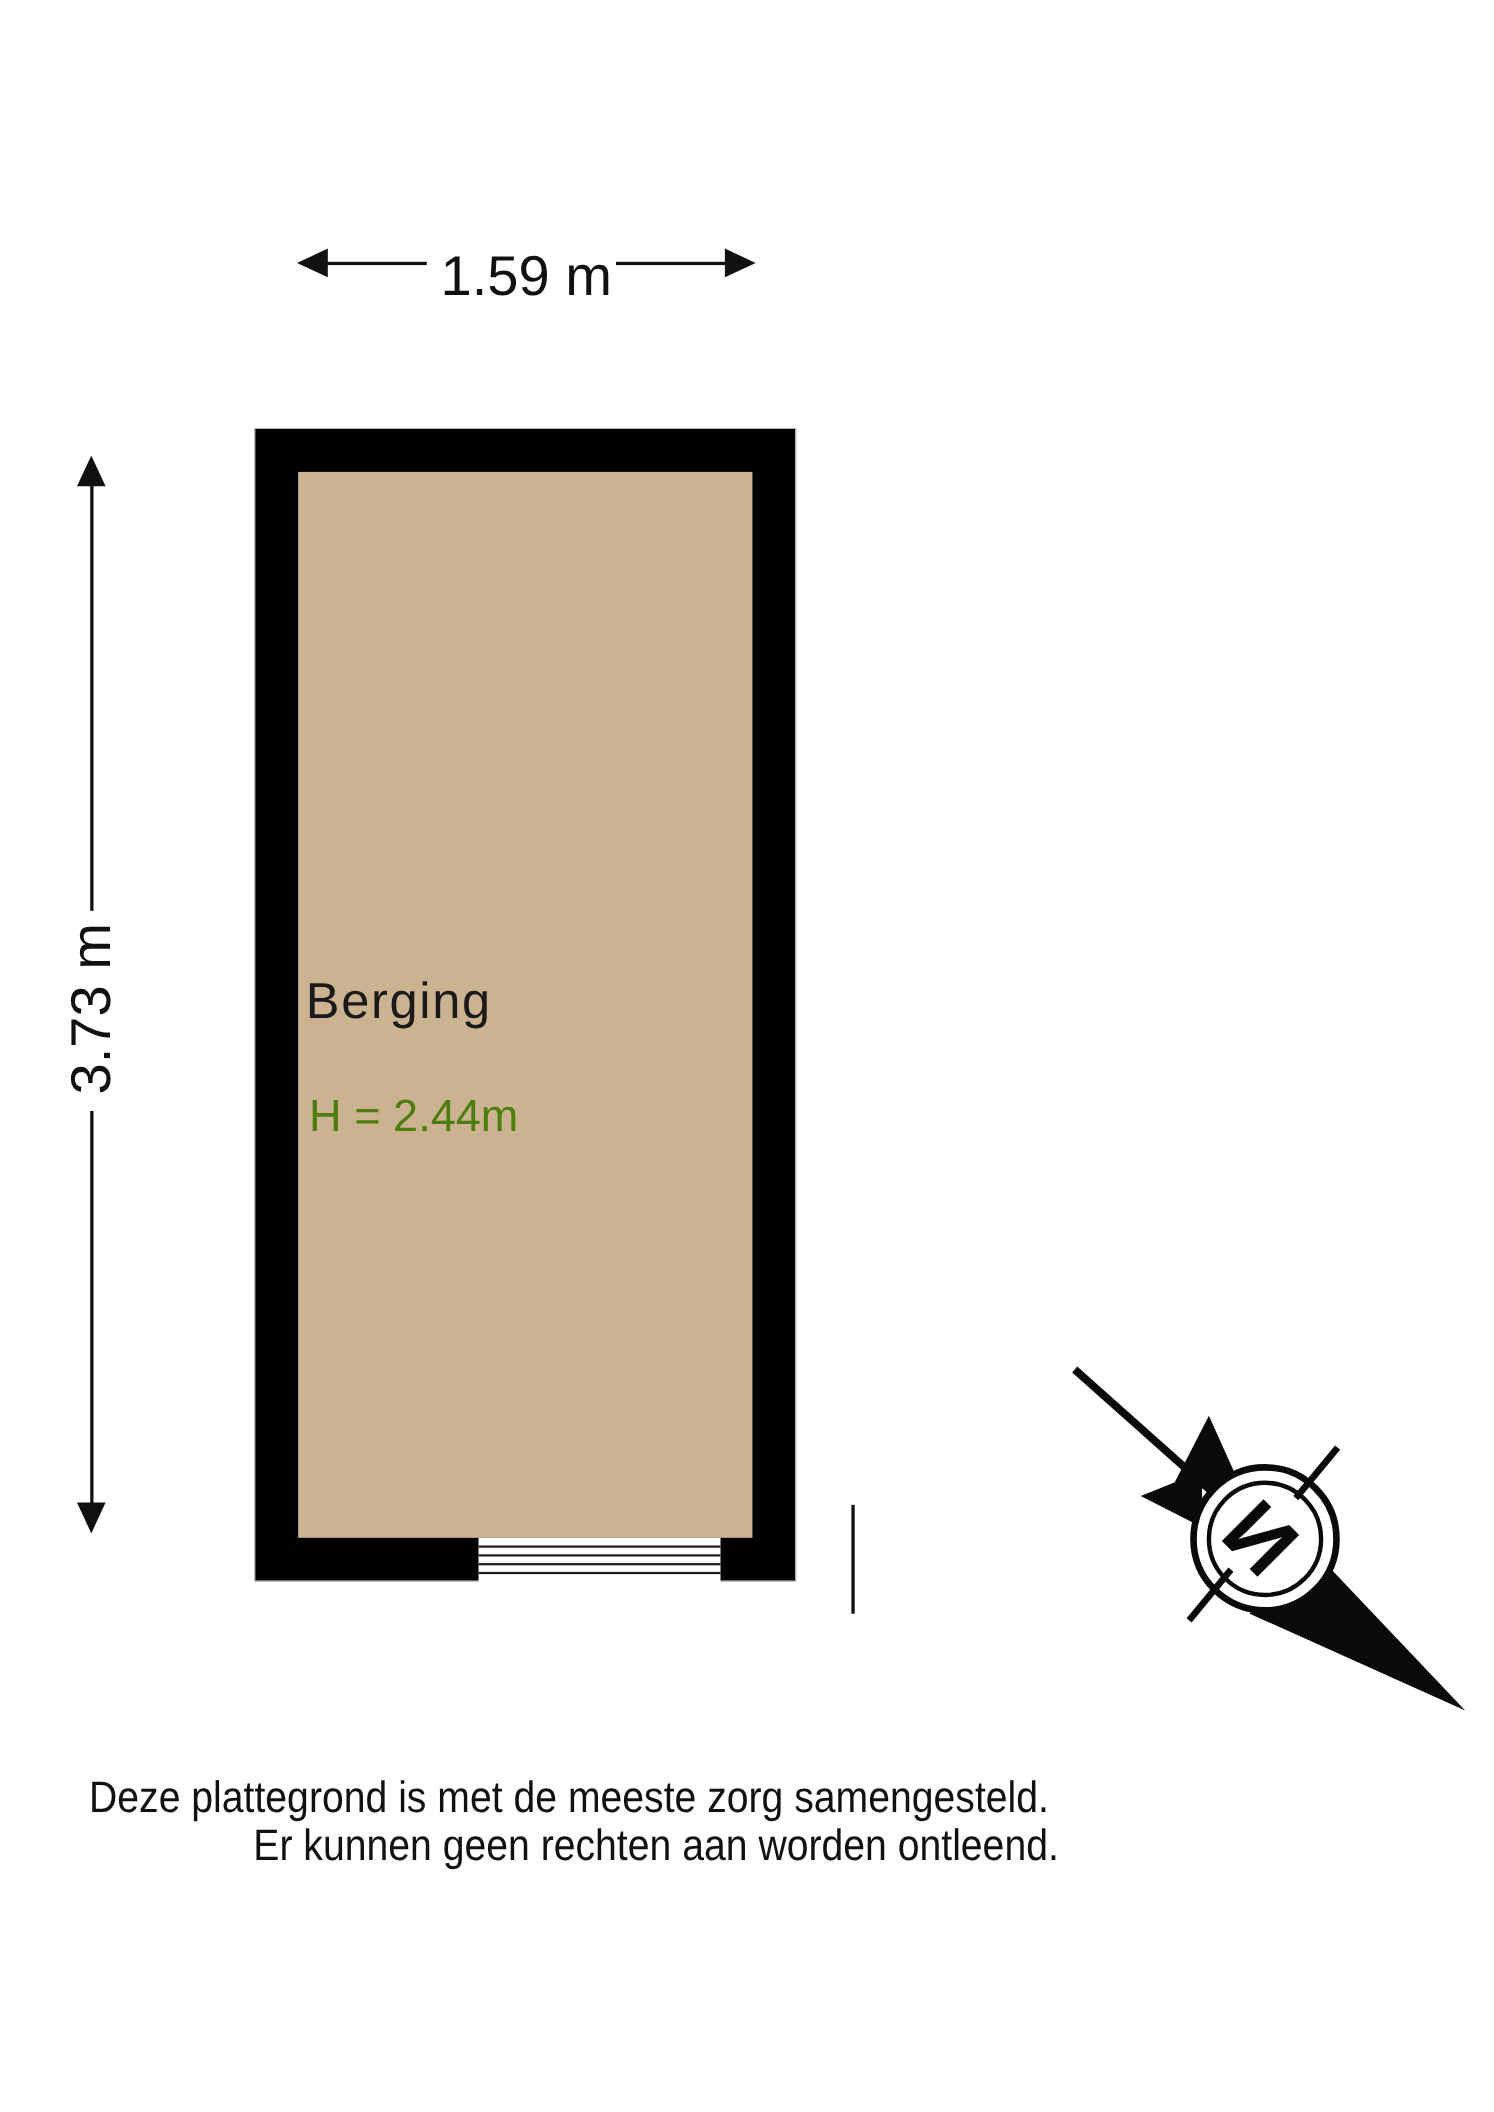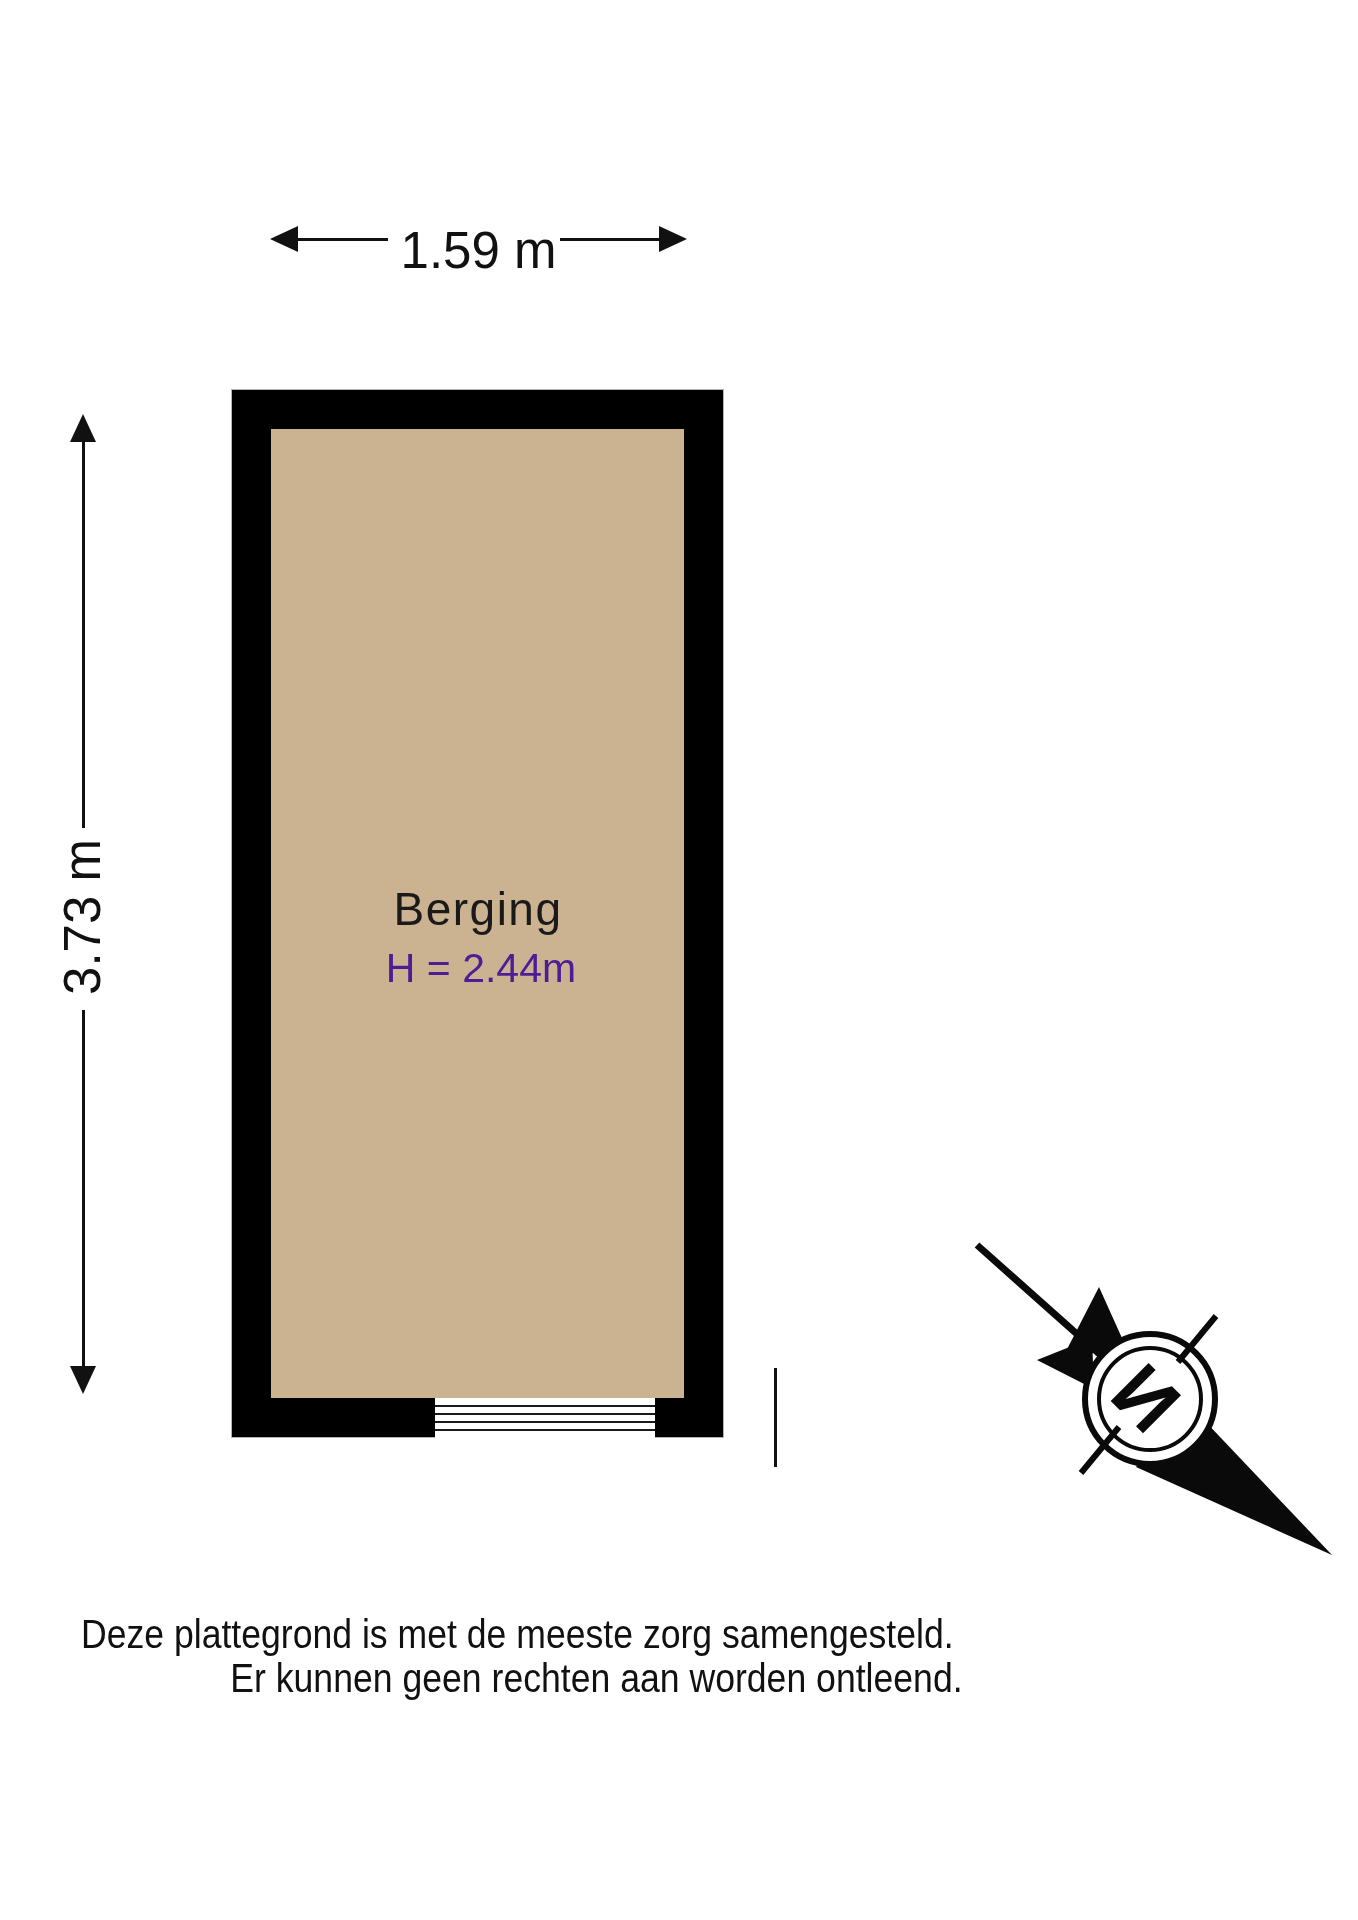--- a/index.html
+++ b/index.html
@@ -27,26 +27,26 @@
   .room-floor{
     position:absolute;left:39px;top:39px;width:413px;height:969px;
     background:#cbb392;
   }
   .door-opening{
     position:absolute;left:203px;top:1008px;width:220px;height:41px;background:#ffffff;
   }
   .sill{position:absolute;left:0;width:100%;height:2px;background:#1a1a1a;}
   .door-center-line{position:absolute;left:542px;top:978px;width:3px;height:99px;background:#111;}
   .room-name{
-    position:absolute;left:278px;top:886px;width:400px;text-align:center;
+    position:absolute;left:278px;top:886px;width:400px;
     font-size:46px;line-height:46px;letter-spacing:1.5px;color:#1a1a1a;white-space:nowrap;
   }
   .room-h{
-    position:absolute;left:281px;top:946px;width:400px;text-align:center;
-    font-size:41px;line-height:44px;color:#4c1d95;white-space:nowrap;
+    position:absolute;left:281px;top:992px;width:400px;text-align:left;
+    font-size:41px;line-height:44px;color:#4d7c0f;white-space:nowrap;
   }
   
   .disclaimer{
     position:absolute;left:18px;top:1612px;width:990px;text-align:right;
     font-size:40px;line-height:44px;color:#111;
   }
   .disclaimer .dl{display:inline-block;transform:scaleX(0.89);transform-origin:center;white-space:nowrap;}
   
   .compass{position:absolute;left:960px;top:1230px;width:390px;height:340px;}
 </style>

